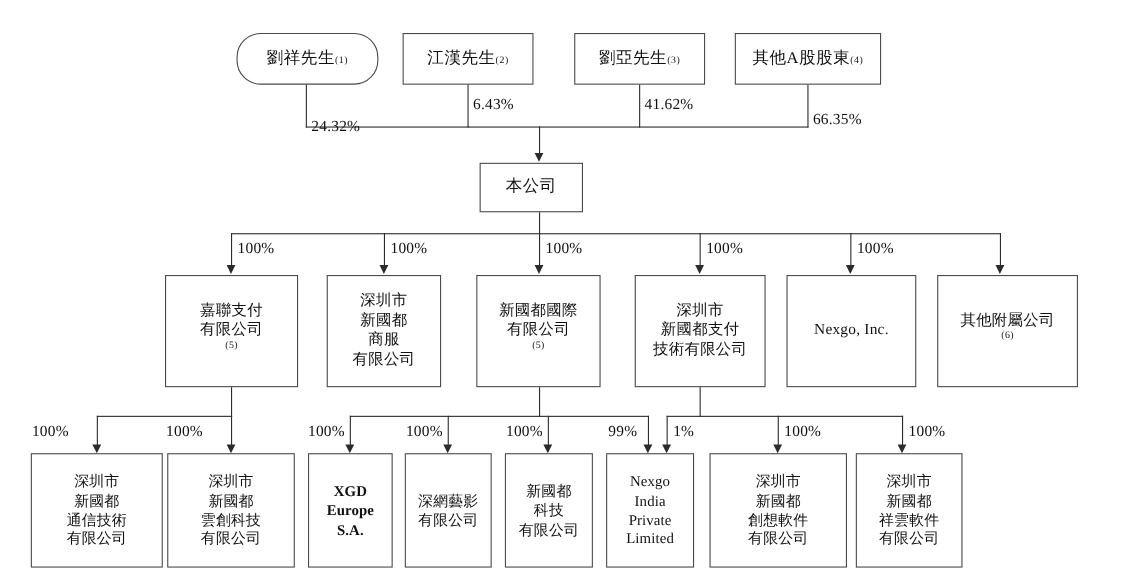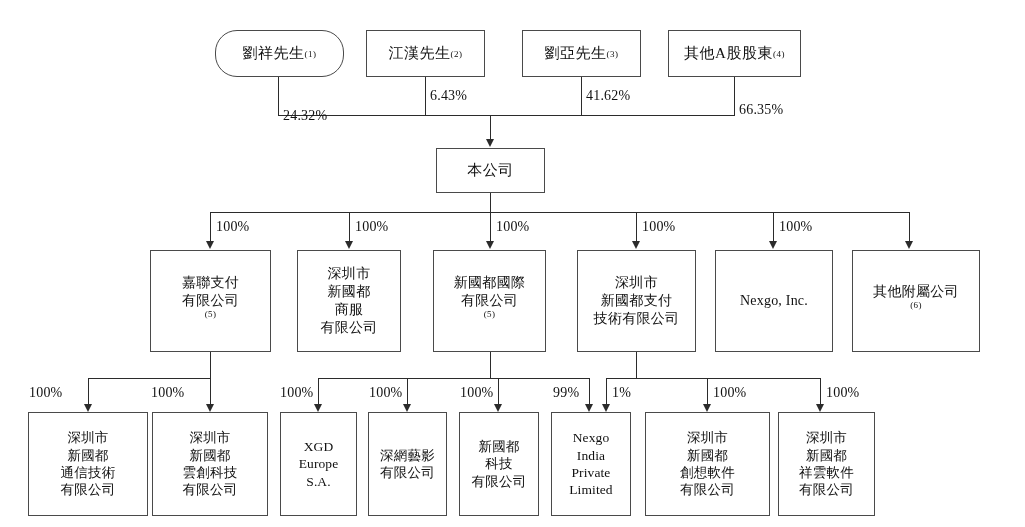--- a/index.html
+++ b/index.html
@@ -80,21 +80,21 @@
   <div class="hline" style="left:278px;top:115px;width:457px;"></div>
 
   <div class="pct" style="left:283px;top:88px;margin-top:20px;">24.32%</div>
   <div class="pct" style="left:430px;top:88px;">6.43%</div>
   <div class="pct" style="left:586px;top:88px;">41.62%</div>
   <div class="pct" style="left:739px;top:88px;margin-top:14px;">66.35%</div>
 
   <div class="vline" style="left:490px;top:115px;height:25px;"></div>
   <div class="arrow" style="left:486px;top:139px;"></div>
 
-  <div class="box cjk" style="left:436px;top:148px;width:109px;height:45px;">
+  <div class="box cjk" style="left:436px;top:148px;width:94px;height:45px;">
     <span class="txt">本公司</span>
   </div>
 
   <div class="vline" style="left:490px;top:193px;height:20px;"></div>
 
   <div class="hline" style="left:210px;top:212px;width:700px;"></div>
 
   <div class="vline" style="left:210px;top:212px;height:30px;"></div>
   <div class="arrow" style="left:206px;top:241px;"></div>
 
@@ -194,21 +194,21 @@
 有限公司</span>
   </div>
 
   <div class="box cjk-xs" style="left:152px;top:412px;width:116px;height:104px;">
     <span class="txt">深圳市
 新國都
 雲創科技
 有限公司</span>
   </div>
 
-  <div class="box latin-sm" style="left:280px;top:412px;width:77px;height:104px;">
+  <div class="box latin-sm" style="left:280px;top:412px;width:77px;height:104px;font-weight:bold;">
     <span class="txt">XGD
 Europe
 S.A.</span>
   </div>
 
   <div class="box cjk-xs" style="left:368px;top:412px;width:79px;height:104px;">
     <span class="txt">深網藝影
 有限公司</span>
   </div>
 

